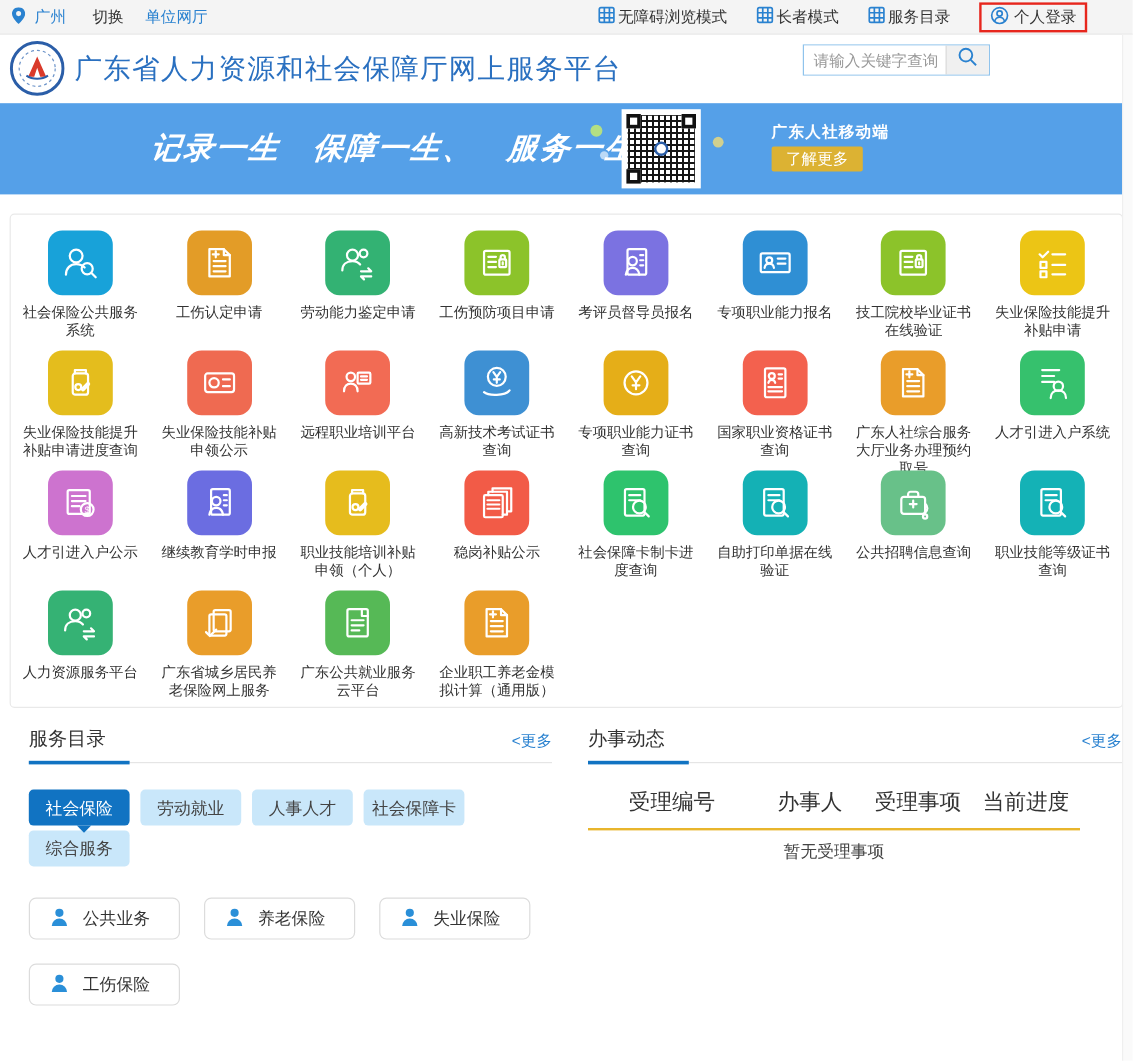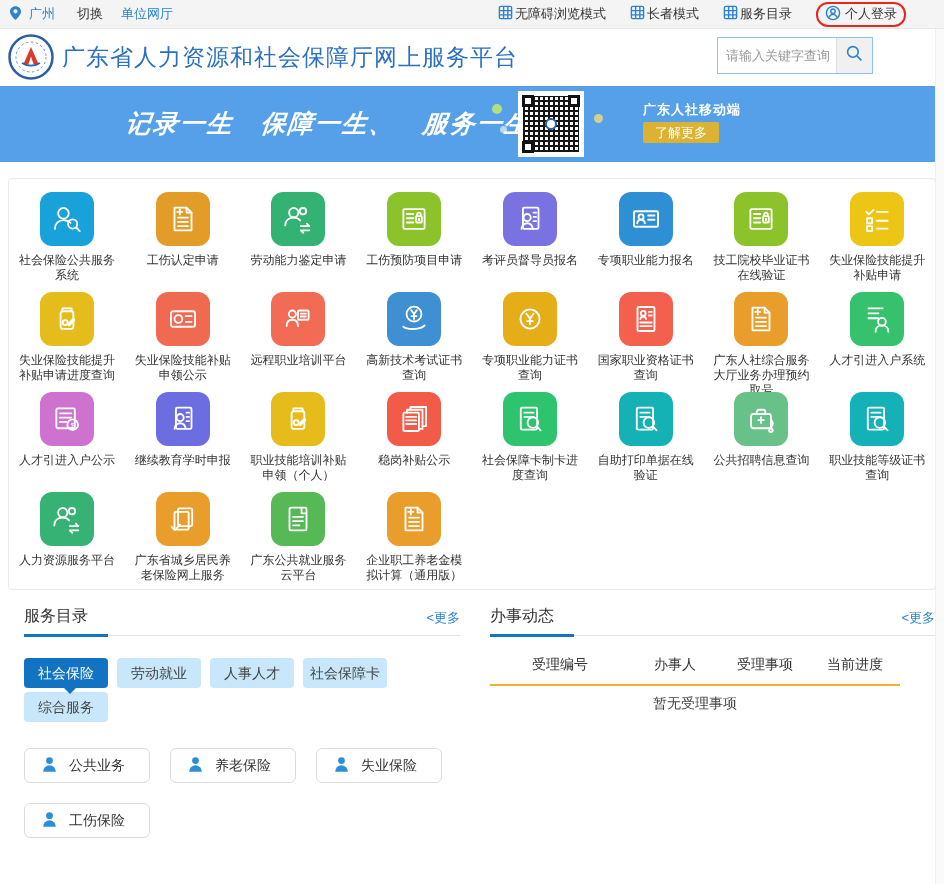--- a/index.html
+++ b/index.html
@@ -7,27 +7,27 @@
   .page { position:absolute; inset:0; }
 
   
   .topbar { position:absolute; top:0; left:0; width:944px; height:29px; background:#f4f4f4; border-bottom:1px solid #e7e7e7; display:flex; align-items:center; font-size:13px; color:#333; }
   .topbar-left { display:flex; align-items:center; gap:8px; padding-left:10px; }
   .topbar-left .city { color:#2a82d0; margin-right:14px; }
   .topbar-left .switch { color:#333; margin-right:10px; }
   .topbar-left .unit { color:#2a82d0; }
   .topbar-right { margin-left:auto; display:flex; align-items:center; gap:24px; padding-right:38px; }
   .tb-item { display:flex; align-items:center; gap:2px; cursor:pointer; color:#333; }
-  .login-box { display:flex; align-items:center; gap:4px; border:2px solid #e7261d; border-radius:12px; padding:1px 7px; cursor:pointer; color:#333; }
+  .login-box { display:flex; align-items:center; gap:4px; border:2px solid #e7261d; border-radius:0; padding:1px 7px; cursor:pointer; color:#333; }
 
   
   .header { position:absolute; top:29px; left:0; width:944px; height:57px; background:#fff; }
   .logo { position:absolute; left:8px; top:5px; width:46px; height:46px; }
   .header-title { position:absolute; left:62px; top:13px; font-size:23px; color:#2a70c0; letter-spacing:1px;text-align:center; }
-  .search { position:absolute; left:717px; top:8px; width:156px; height:37px; border:1px solid #8fc3ec; display:flex; background:#fff; }
+  .search { position:absolute; left:669px; top:8px; width:156px; height:26px; border:1px solid #8fc3ec; display:flex; background:#fff; }
   .search-input { flex:1; min-width:0; border:none; outline:none; padding-left:8px; font-size:13px; color:#666; background:#fff; }
   .search-input::placeholder { color:#999; }
   .search-btn { width:36px; background:#f0f0f0; border-left:1px solid #ddd; display:flex; align-items:center; justify-content:center; cursor:pointer; }
 
   
   .banner { position:absolute; top:86px; left:0; width:935px; height:76px; background:#55a0e8; overflow:hidden; }
   .slogan { position:absolute; left:126px; top:21px; font-size:25px; color:#fff; font-weight:bold; font-style:italic; font-family:"DejaVu Serif","Liberation Serif",serif; letter-spacing:2px; transform:skewX(-6deg); white-space:nowrap; }
   .deco { position:absolute; border-radius:50%; }
   .qr { position:absolute; left:518px; top:5px; width:66px; height:66px; background:#fff; }
   .qr-pattern { position:absolute; inset:5px; background:
@@ -54,21 +54,21 @@
 
   .catalog { position:absolute; left:24px; top:606px; width:436px; }
   .tabs { margin-top:22px; display:flex; flex-wrap:wrap; gap:4px 9px; }
   .tab { width:84px; height:30px; line-height:30px; text-align:center; background:#c9e7fa; color:#444; font-size:14px; border-radius:4px; cursor:pointer; }
   .tab.active { background:#1173c2; color:#fff; position:relative; }
   .tab.active::after { content:""; position:absolute; left:40px; top:100%; border:6px solid transparent; border-top:6px solid #1173c2; border-bottom:none; }
   .categories { margin-top:26px; display:flex; flex-wrap:wrap; gap:20px 20px; }
   .category { width:126px; height:35px; border:1px solid #dcdcdc; border-radius:6px; background:#fff; display:flex; align-items:center; gap:11px; padding-left:16px; font-size:14px; color:#333; cursor:pointer; }
 
   .status { position:absolute; left:490px; top:606px; width:445px; }
-  .status-cols { margin-top:20px; width:410px; display:grid; grid-template-columns:140px 90px 90px 90px; justify-items:center; font-size:14px; color:#333; padding-bottom:10px; border-bottom:2px solid #e8b52c; }
+  .status-cols { margin-top:20px; width:410px; display:grid; grid-template-columns:140px 90px 90px 90px; justify-items:center; font-size:18px; color:#333; padding-bottom:10px; border-bottom:2px solid #e8b52c; }
   .status-empty { width:410px; text-align:center; font-size:14px; color:#444; margin-top:9px; }
 
   .scrollbar { position:absolute; right:0; top:29px; width:9px; height:855px; background:#fafafa; border-left:1px solid #efefef; }
 </style>
 </head>
 <body>
 
 <div class="page">
 
   <div class="topbar">

